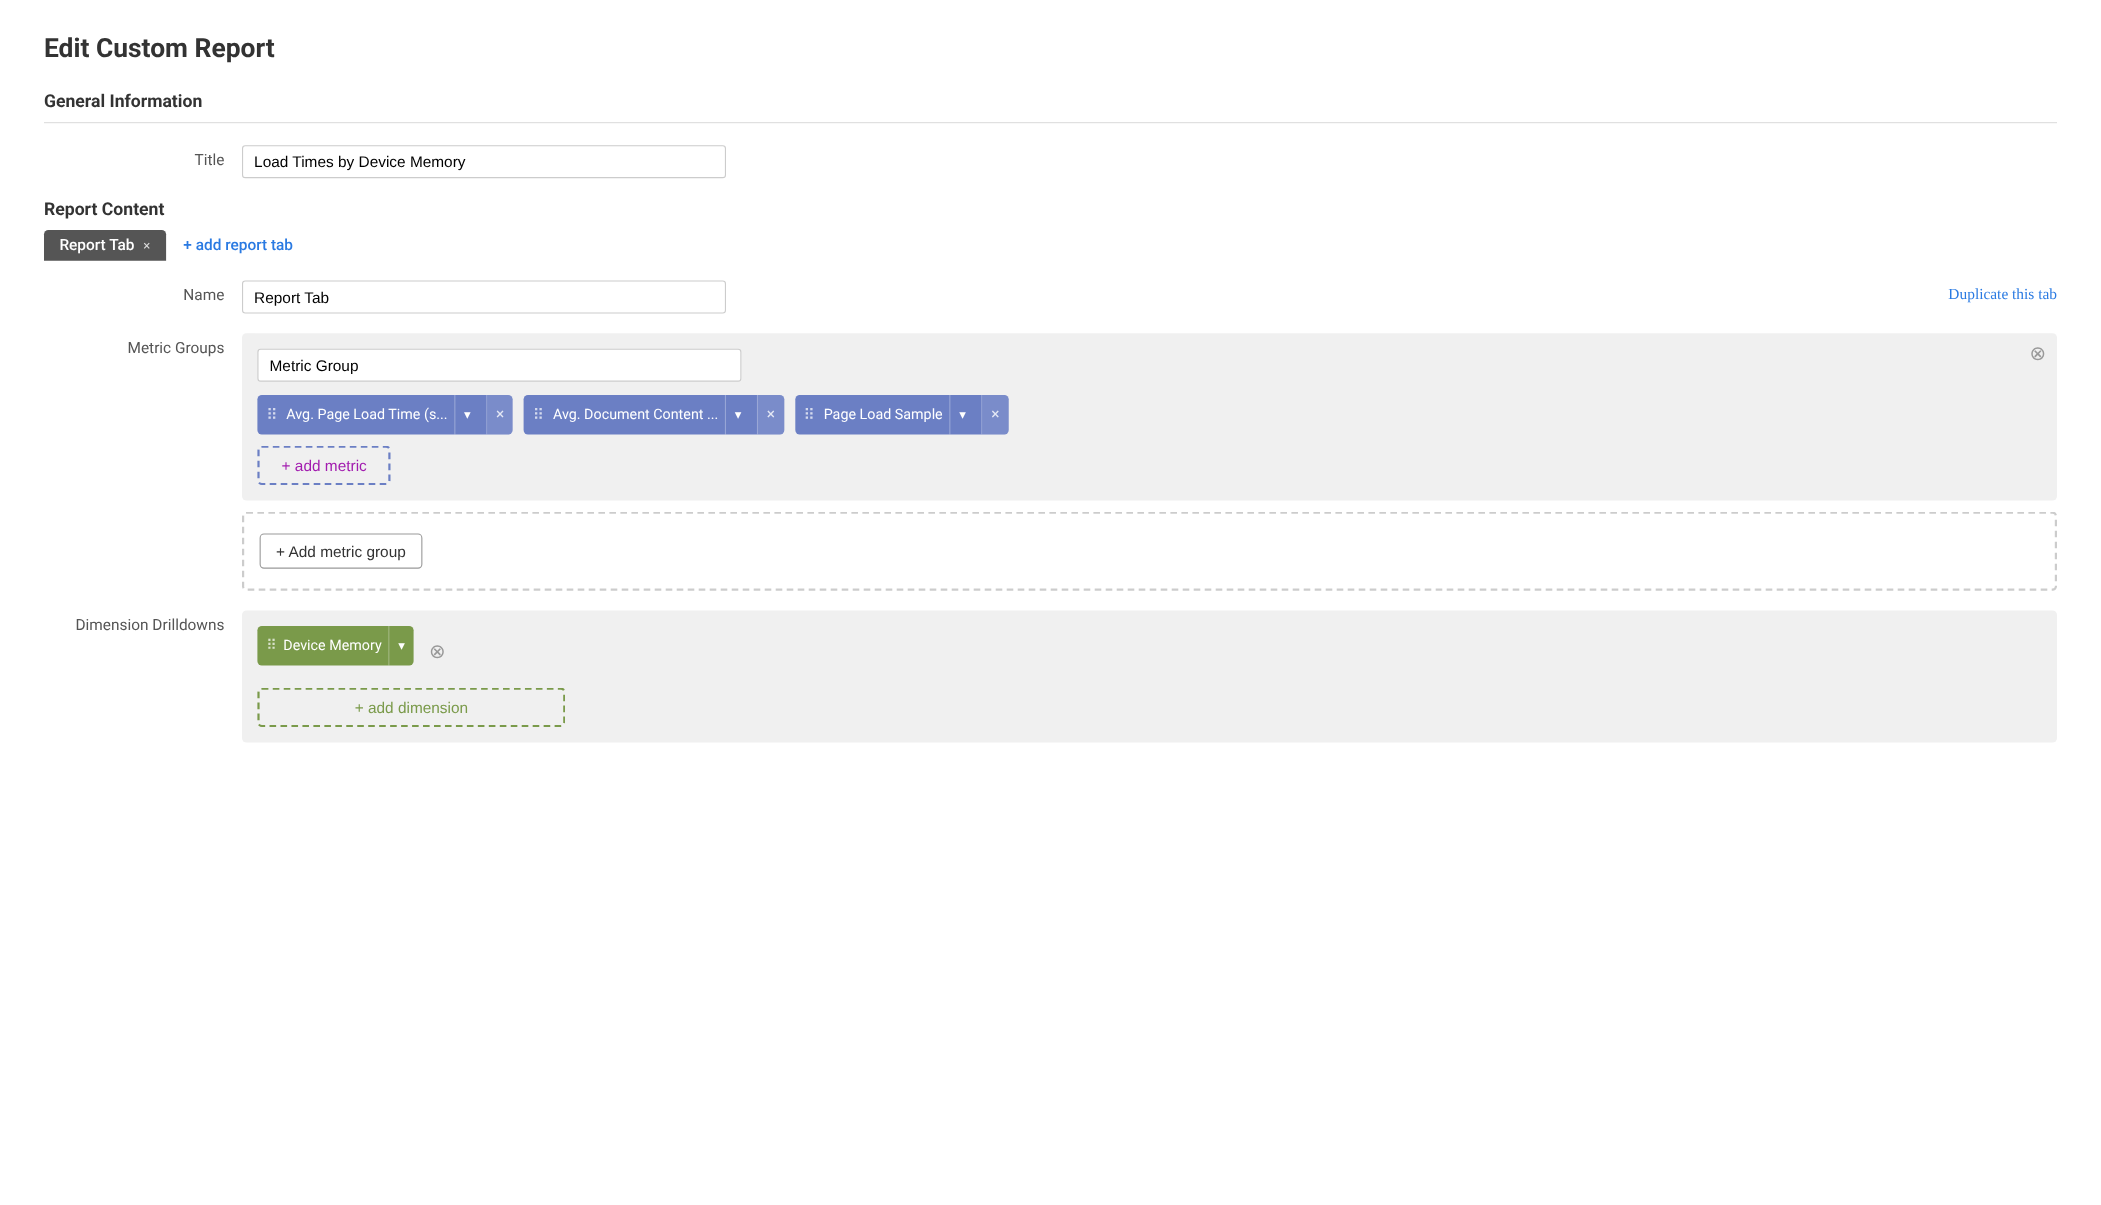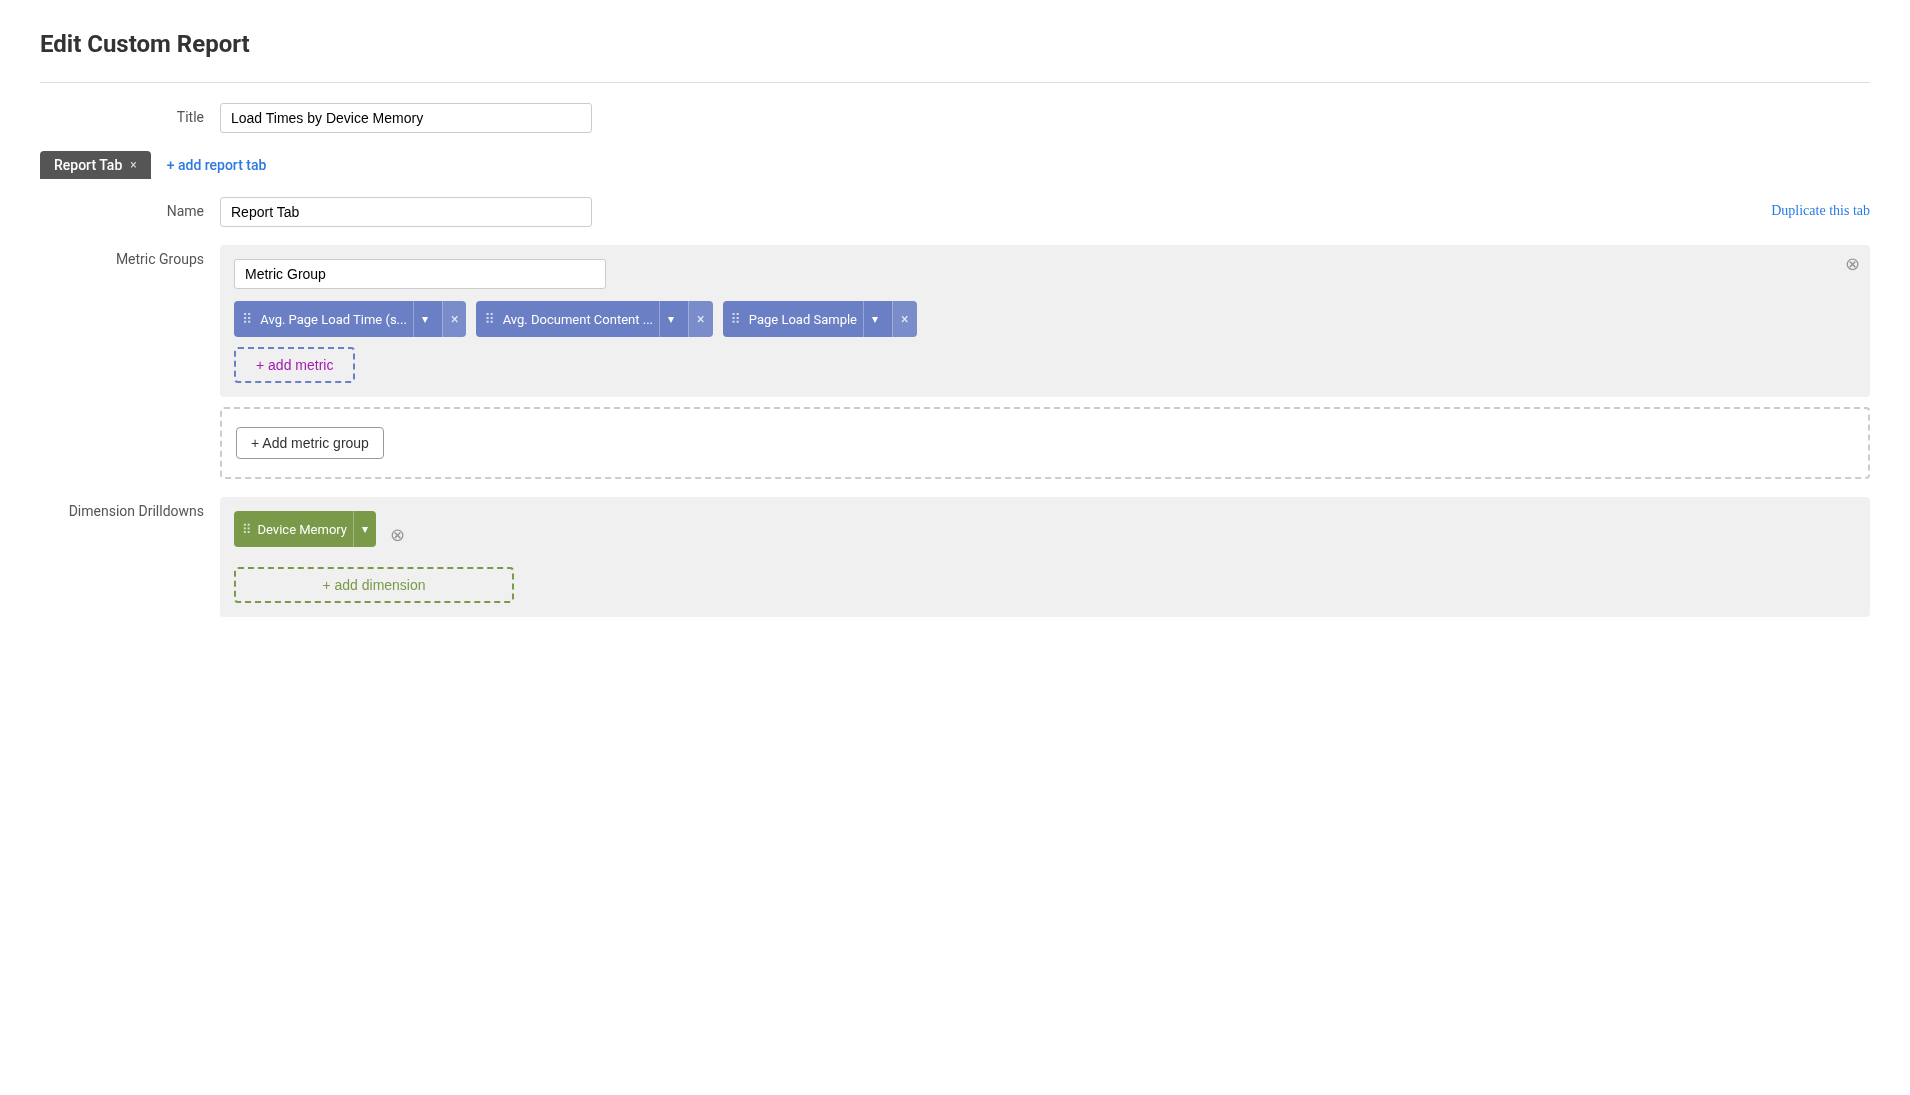--- a/index.html
+++ b/index.html
@@ -40,21 +40,21 @@
       font-size: 14px;
     }
     .form-control {
       flex: 1;
     }
     input[type="text"] {
       border: 1px solid #ccc;
       border-radius: 3px;
       padding: 6px 10px;
       font-size: 14px;
-      width: 372px;
+      width: 440px;
       outline: none;
     }
 
     
     .tabs-bar {
       display: flex;
       align-items: center;
       gap: 0;
       margin-bottom: 18px;
       border-bottom: none;
@@ -285,30 +285,32 @@
       align-items: flex-start;
       flex: 1;
     }
   </style>
 </head>
 <body>
 
 <h1>Edit Custom Report</h1>
 
 <div>
+  <p class="section-title">General Information</p>
   <hr>
   <div class="form-row">
     <div class="form-label">Title</div>
     <div class="form-control">
       <input type="text" value="Load Times by Device Memory" style="">
     </div>
   </div>
 </div>
 
 <div style="margin-top: 10px;">
+  <p class="section-title">Report Content</p>
 
   <div class="tabs-bar">
     <div class="tab-item">
       <span>Report Tab</span>
       <span class="tab-close">×</span>
     </div>
     <a class="add-tab-link">+ add report tab</a>
   </div>
 
   <div class="form-row-with-dup">

